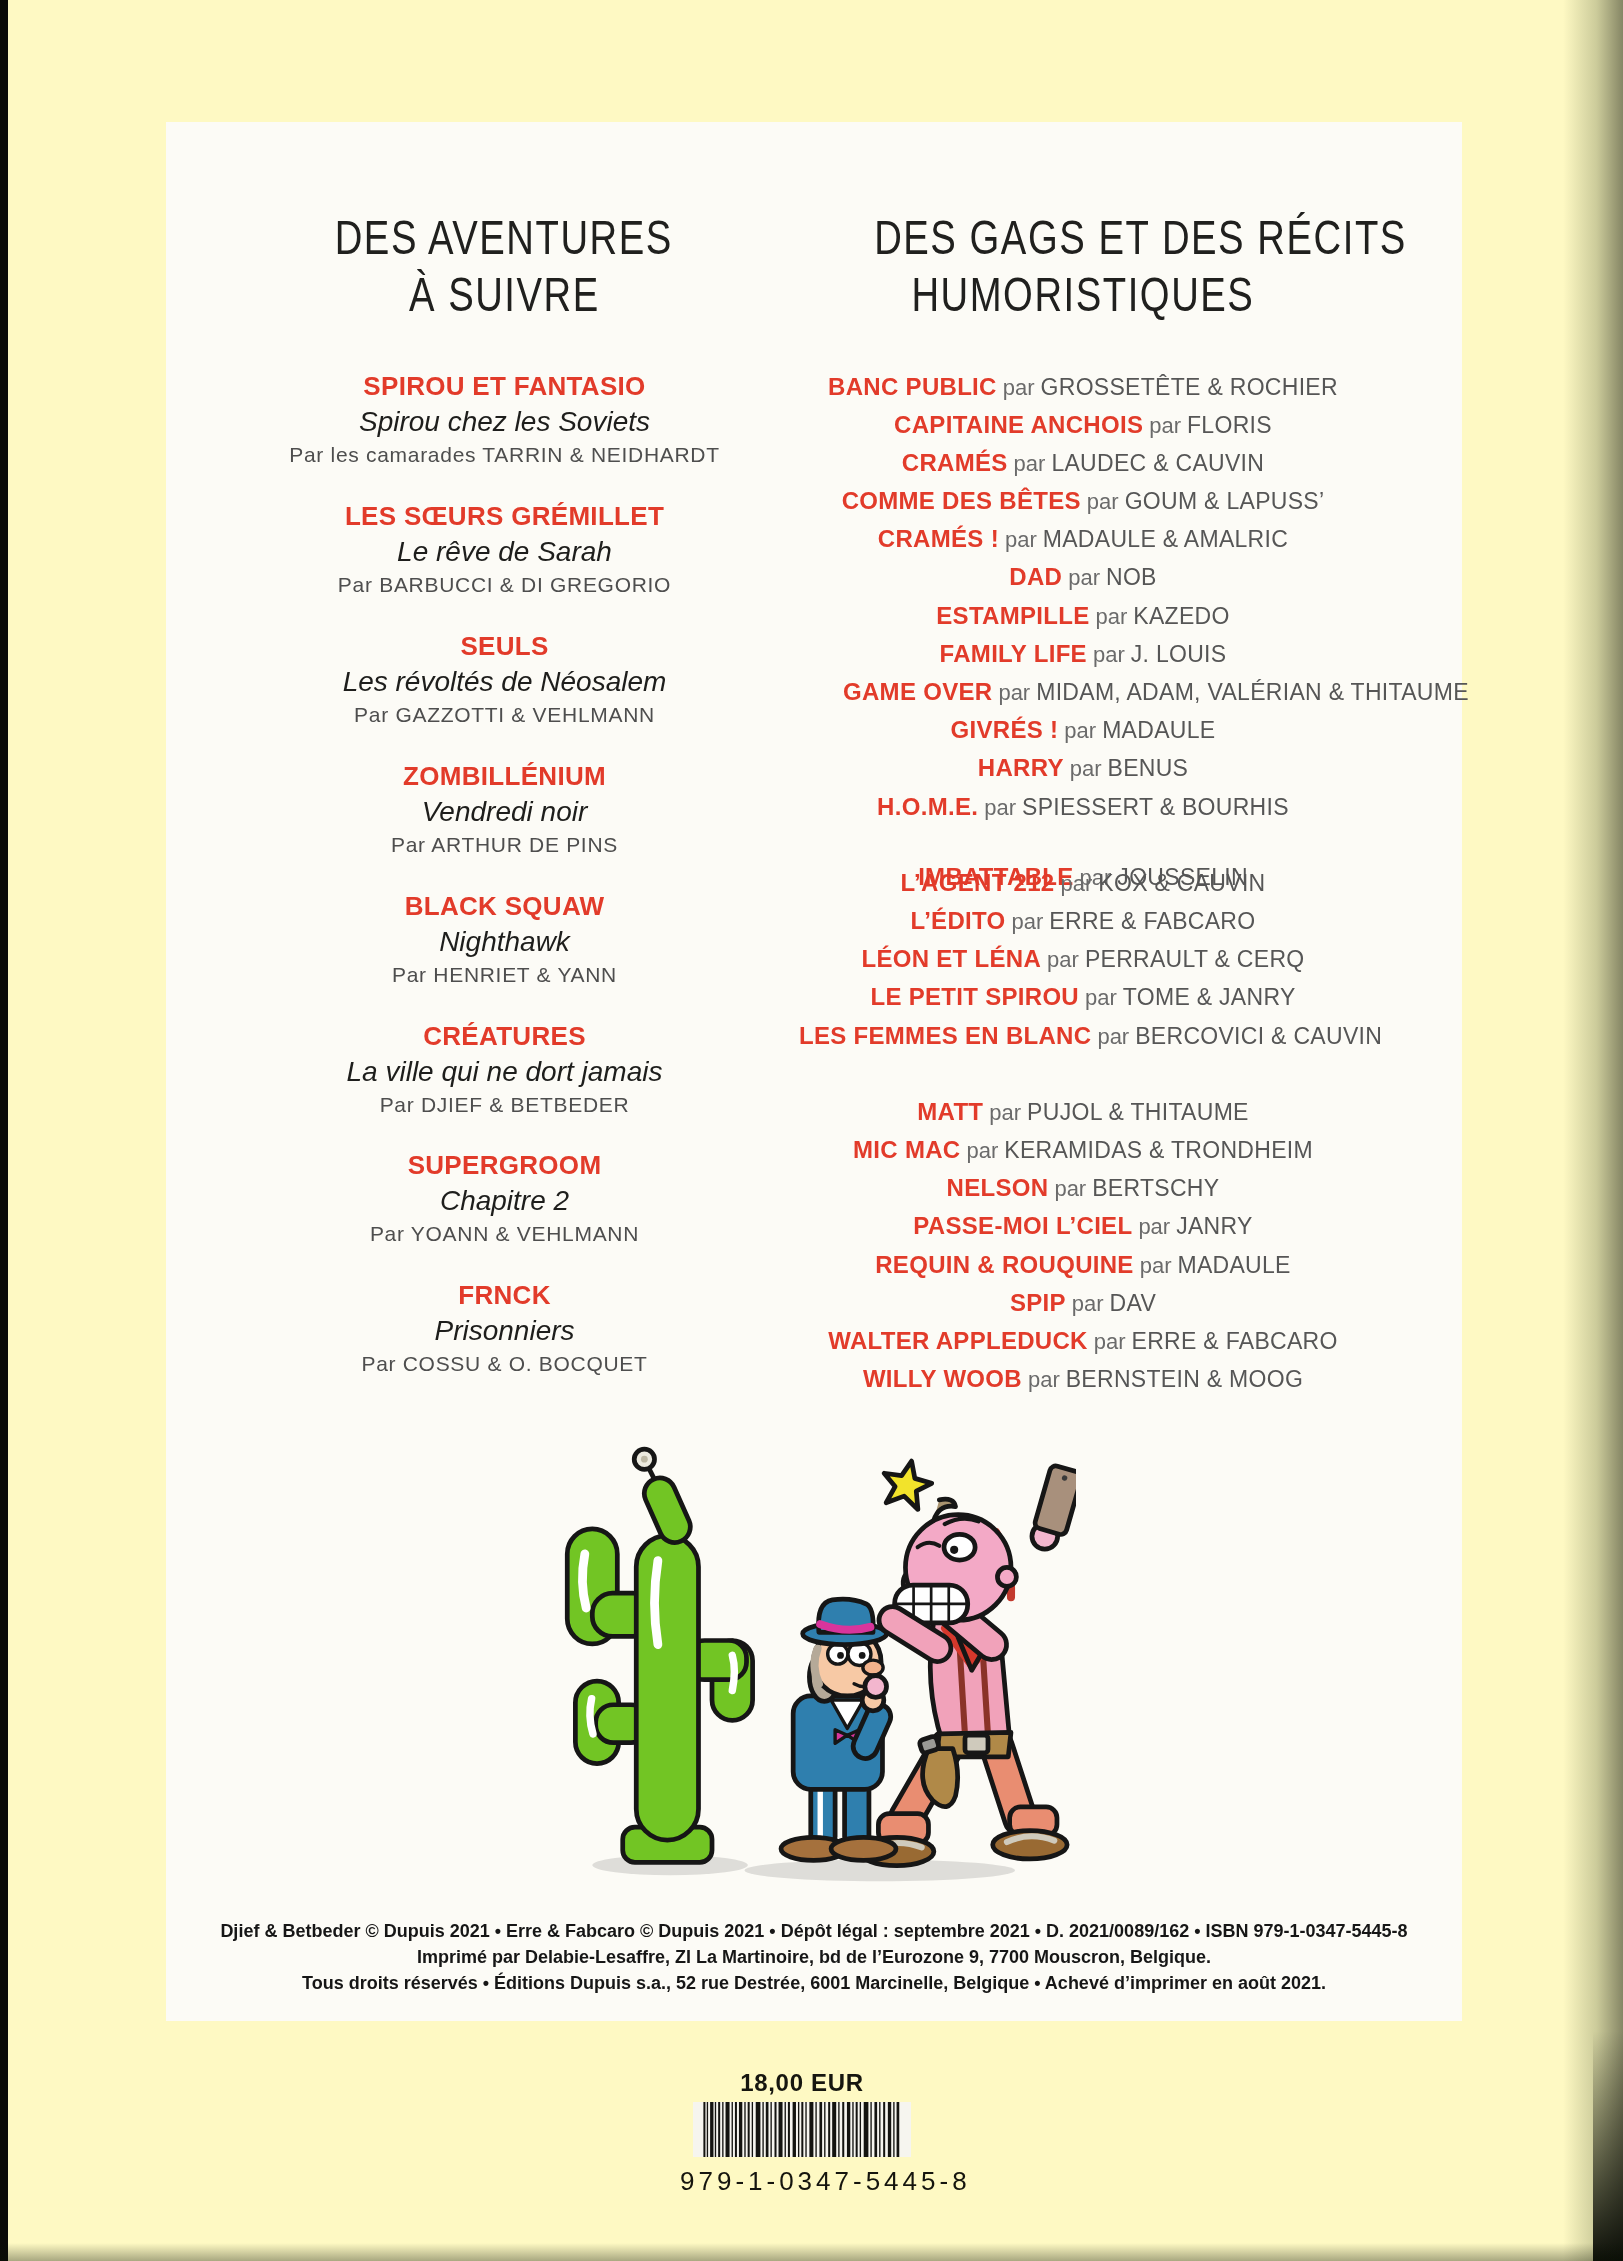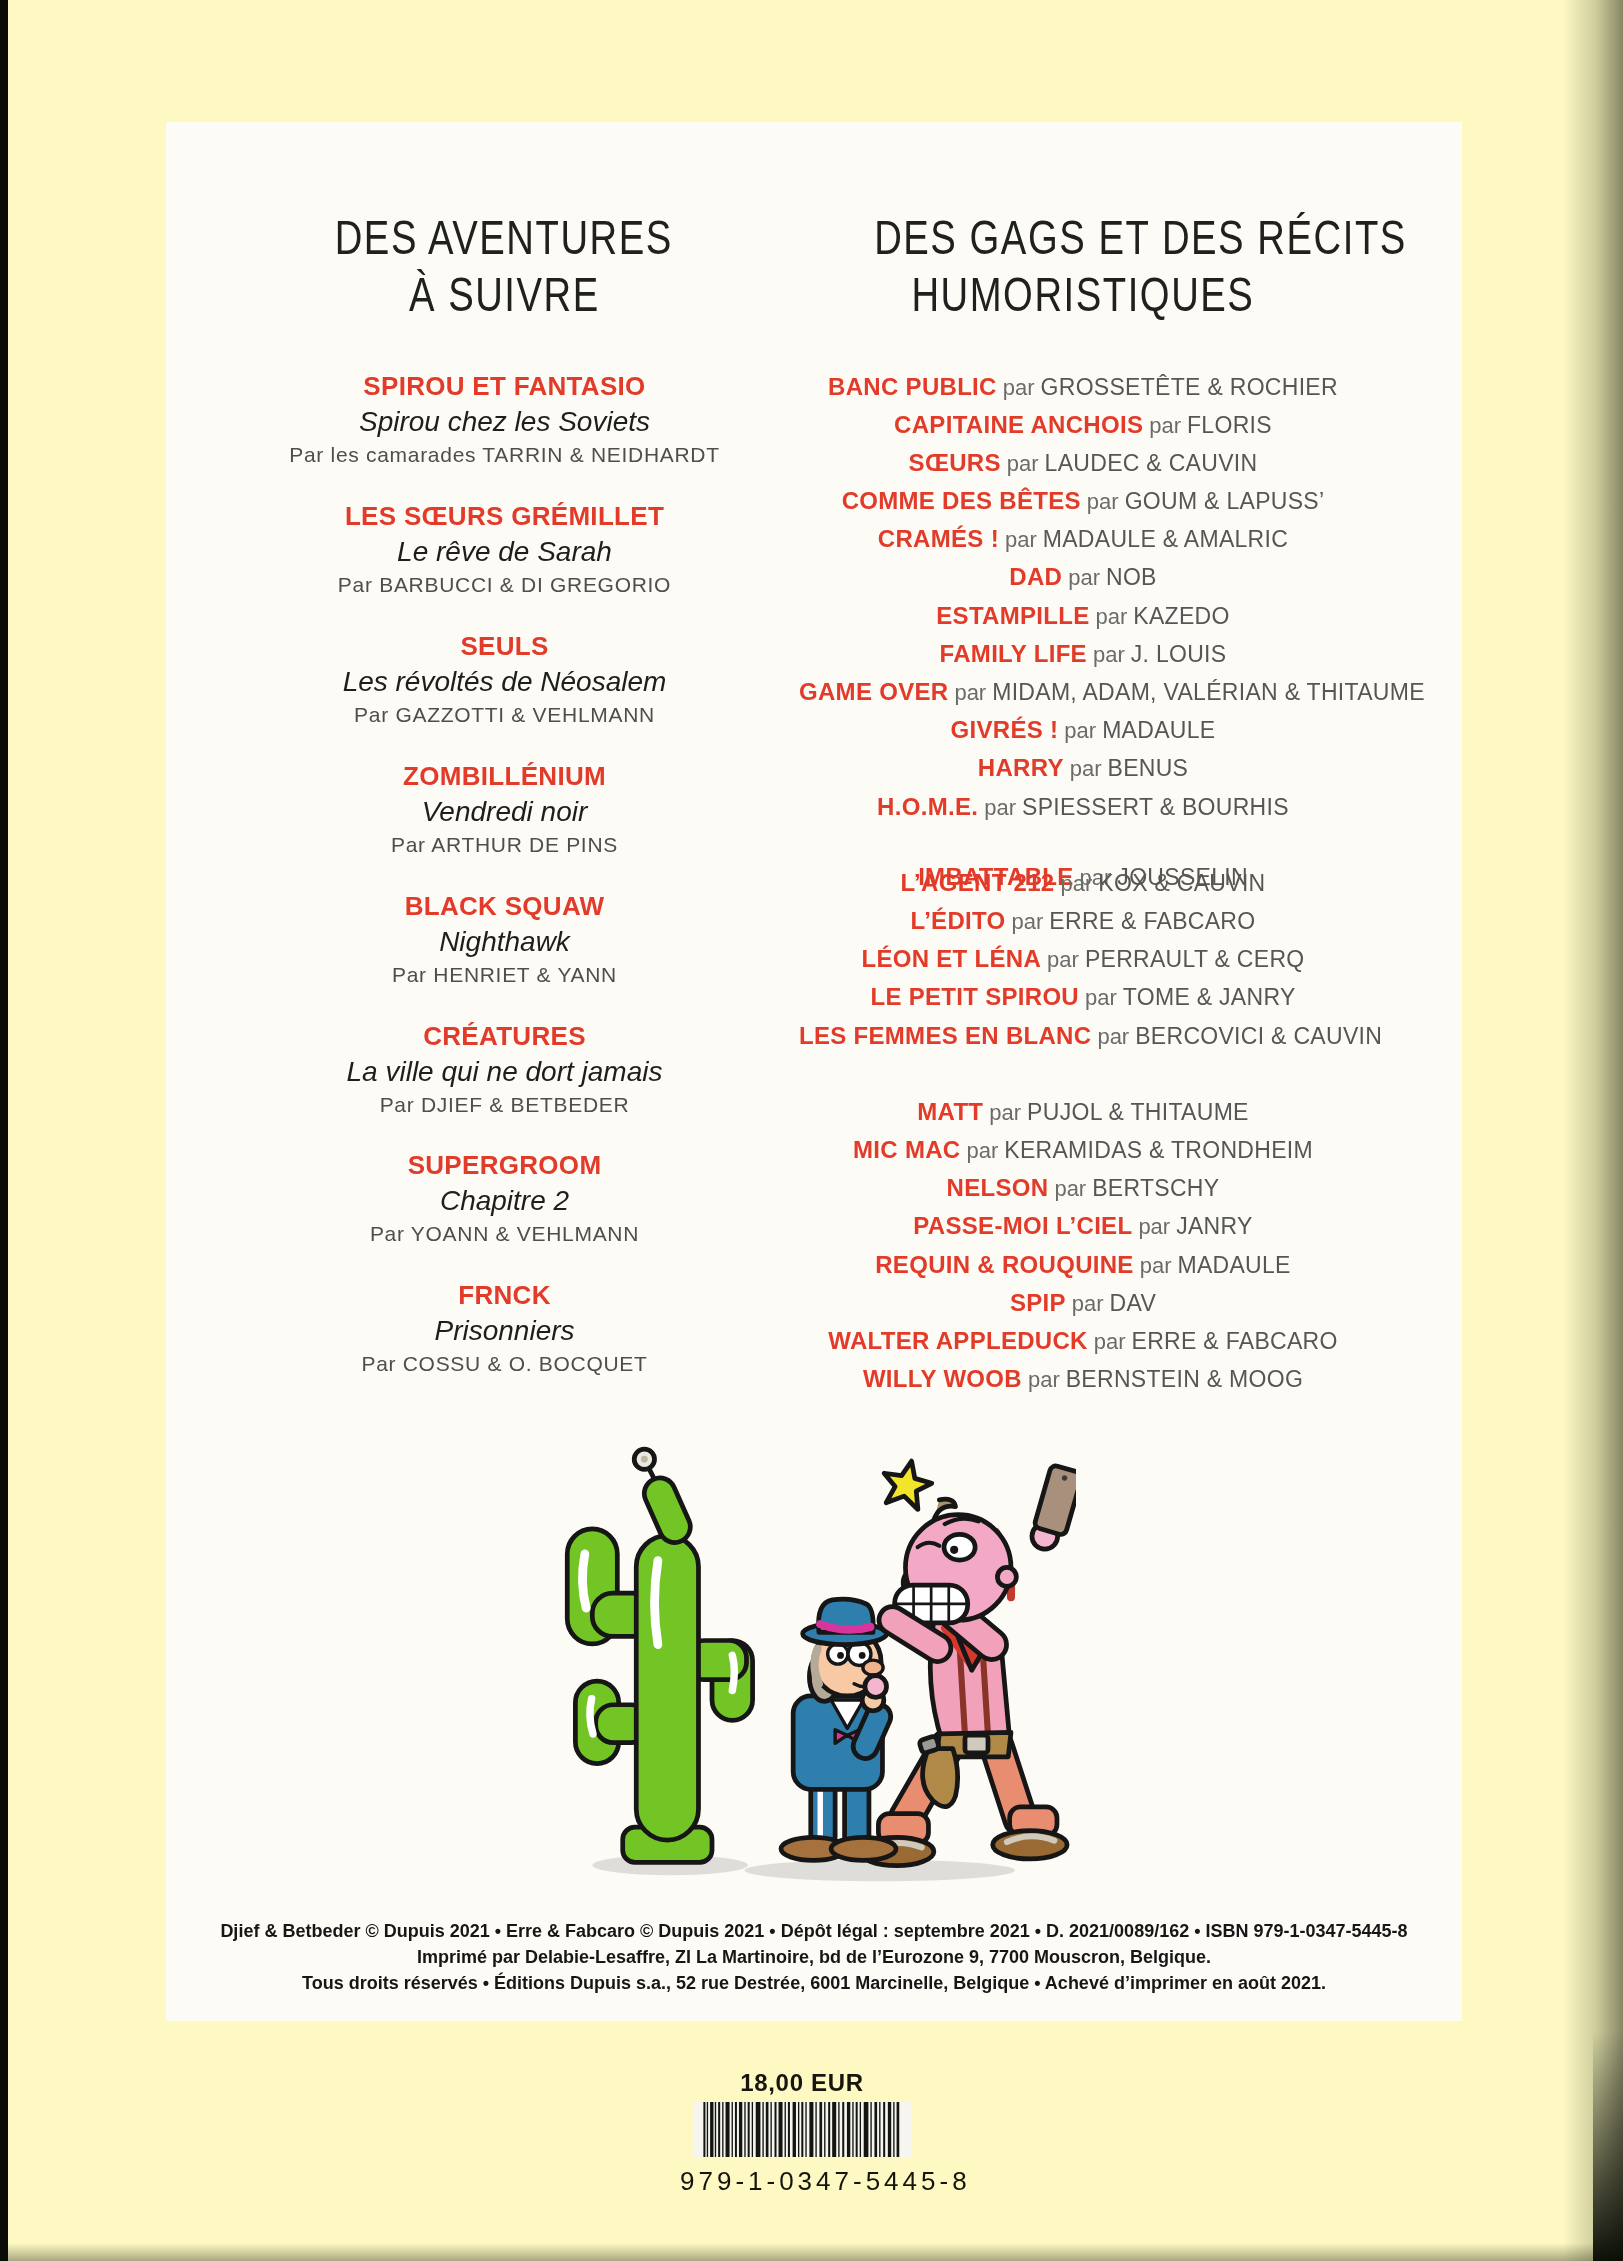--- a/index.html
+++ b/index.html
@@ -125,21 +125,21 @@
 
         <div class="gag-entry" style="top: 246px;">
           <span class="gag-title">BANC PUBLIC</span><span class="gag-par">par</span><span class="gag-auth">GROSSETÊTE &amp; ROCHIER</span>
         </div>
 
         <div class="gag-entry" style="top: 284px;">
           <span class="gag-title">CAPITAINE ANCHOIS</span><span class="gag-par">par</span><span class="gag-auth">FLORIS</span>
         </div>
 
         <div class="gag-entry" style="top: 322px;">
-          <span class="gag-title">SŒURS</span><span class="gag-par">par</span><span class="gag-auth">LAUDEC &amp; CAUVIN</span>
+          <span class="gag-title">CRAMÉS</span><span class="gag-par">par</span><span class="gag-auth">LAUDEC &amp; CAUVIN</span>
         </div>
 
         <div class="gag-entry" style="top: 360px;">
           <span class="gag-title">COMME DES BÊTES</span><span class="gag-par">par</span><span class="gag-auth">GOUM &amp; LAPUSS’</span>
         </div>
 
         <div class="gag-entry" style="top: 398px;">
           <span class="gag-title">CRAMÉS !</span><span class="gag-par">par</span><span class="gag-auth">MADAULE &amp; AMALRIC</span>
         </div>
 
@@ -148,21 +148,21 @@
         </div>
 
         <div class="gag-entry" style="top: 475px;">
           <span class="gag-title">ESTAMPILLE</span><span class="gag-par">par</span><span class="gag-auth">KAZEDO</span>
         </div>
 
         <div class="gag-entry" style="top: 513px;">
           <span class="gag-title">FAMILY LIFE</span><span class="gag-par">par</span><span class="gag-auth">J. LOUIS</span>
         </div>
 
-        <div class="gag-entry" style="top: 551px;">
+        <div class="gag-entry" style="top: 551px; margin-left: 44px;">
           <span class="gag-title">GAME OVER</span><span class="gag-par">par</span><span class="gag-auth">MIDAM, ADAM, VALÉRIAN &amp; THITAUME</span>
         </div>
 
         <div class="gag-entry" style="top: 589px;">
           <span class="gag-title">GIVRÉS !</span><span class="gag-par">par</span><span class="gag-auth">MADAULE</span>
         </div>
 
         <div class="gag-entry" style="top: 627px;">
           <span class="gag-title">HARRY</span><span class="gag-par">par</span><span class="gag-auth">BENUS</span>
         </div>

